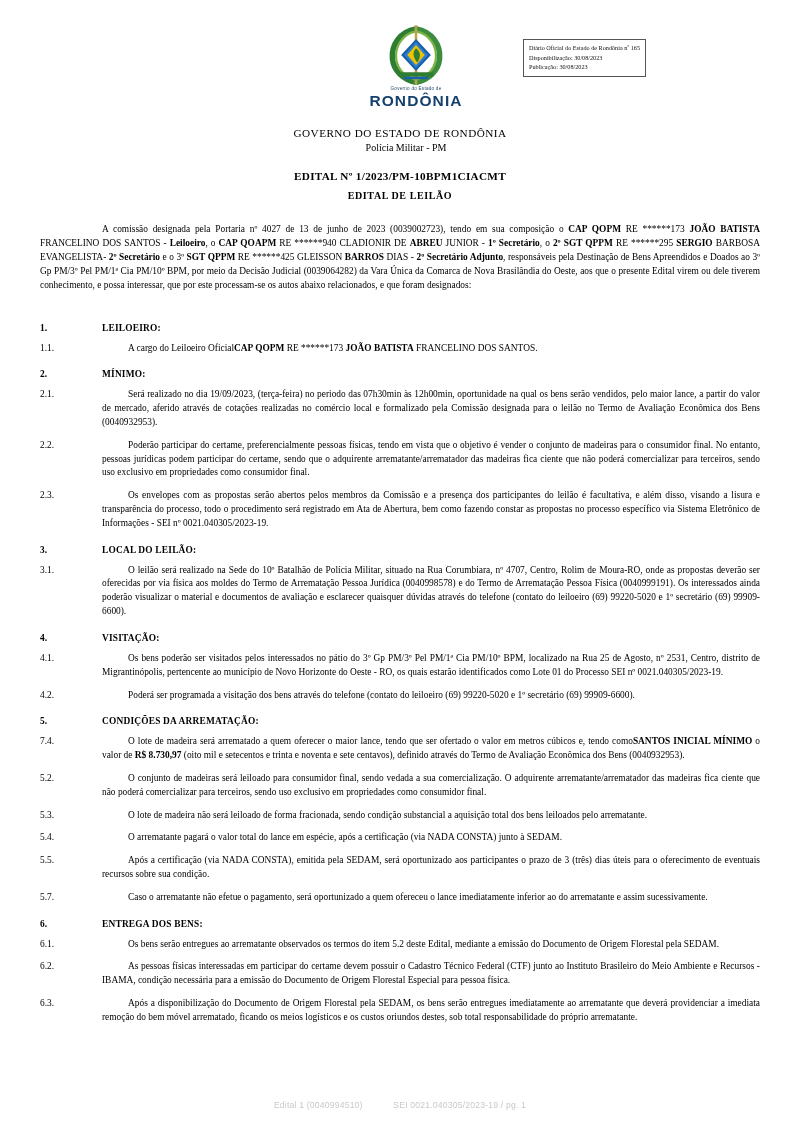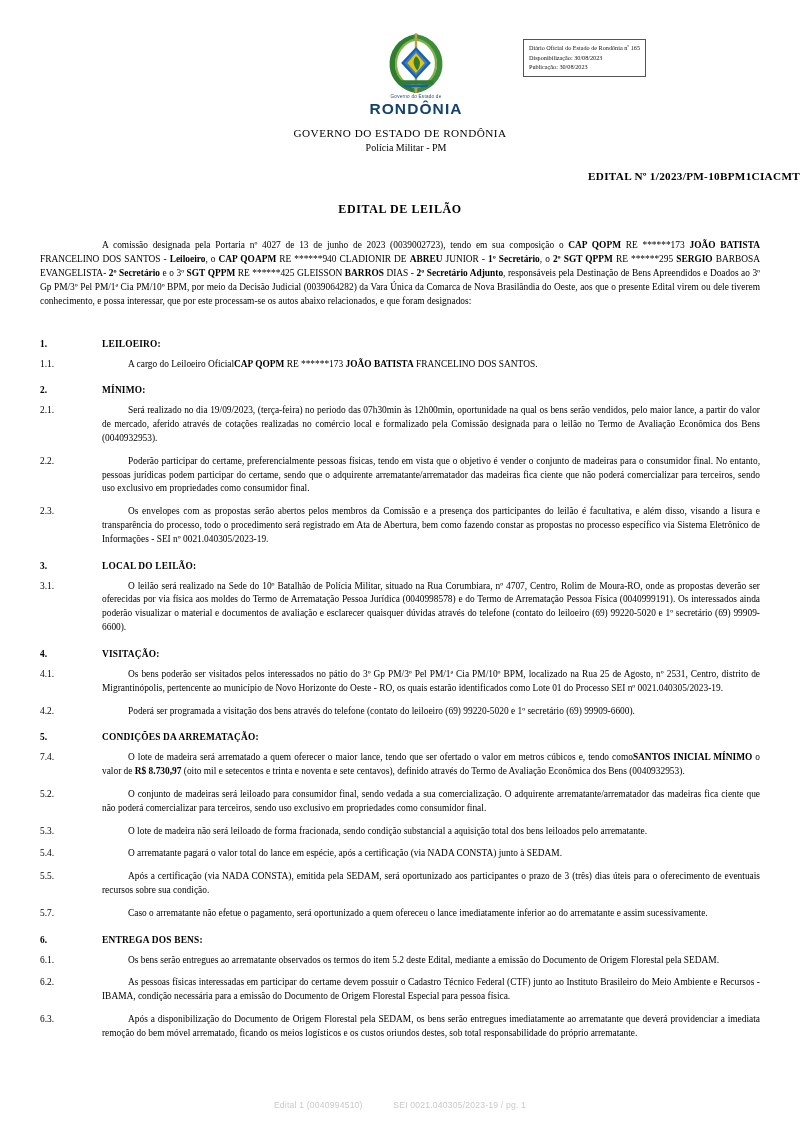--- a/index.html
+++ b/index.html
@@ -24,21 +24,21 @@
   }
 
   
   .header-zone {
     position: relative;
     height: 120px;
   }
   .emblem-block {
     position: absolute;
     left: 368px;
-    top: 32px;
+    top: 24px;
     width: 96px;
     text-align: center;
   }
   .emblem-svg { display: block; margin: 0 auto; }
   .emblem-sub {
     font-family: "Liberation Sans", sans-serif;
     font-size: 4.6px;
     letter-spacing: 0.25px;
     color: #2b4b6f;
     margin-top: 1px;
@@ -77,27 +77,26 @@
   .pm-line {
     font-size: 10px;
     line-height: 1.4;
     margin-left: 12px;
   }
   .edital-num {
     font-weight: bold;
     font-size: 11.2px;
     letter-spacing: 0.3px;
     margin-top: 15px;
-    text-align: right;
   }
   .edital-type {
     font-weight: bold;
-    font-size: 12px;
+    font-size: 10px;
     letter-spacing: 0.6px;
-    margin-top: 20px;
+    margin-top: 8px;
   }
 
   
   .content {
     margin: 0 40px;
     padding-top: 22px;
   }
   p.para {
     margin: 0 0 0 0;
     font-size: 9.4px;

